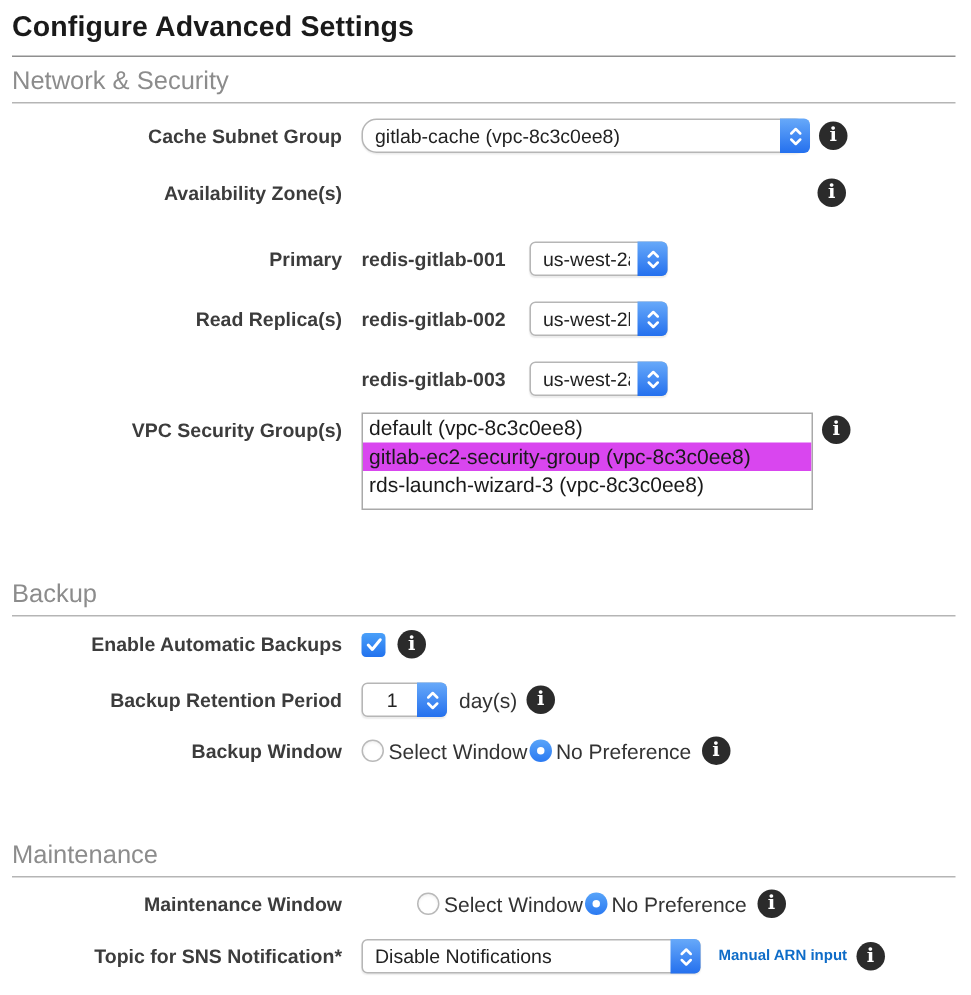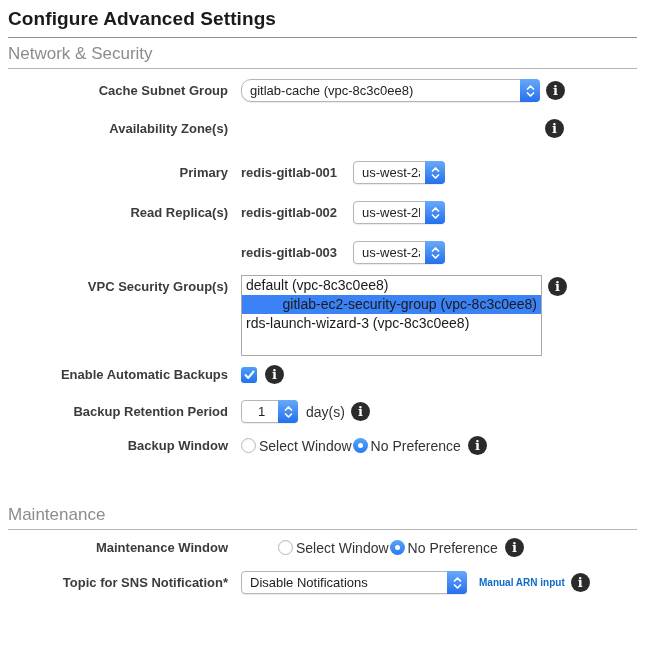--- a/index.html
+++ b/index.html
@@ -46,23 +46,23 @@
                          display:flex; align-items:center; justify-content:center; }
   .w-cache { width:299px;border-radius:10px; }
   .w-az    { width:92px;  }
   .w-num   { width:57px;  }
   .w-num .sel-text { margin:0 auto; }
   .w-sns   { width:226px; }
 
   .node-name { width:112px; font-size:13px; font-weight:bold; color:#3c3c3c; }
 
   
-  .listbox { width:301px; height:81px; border:1px solid #a9a9a9; background:#fff; overflow:hidden; }
+  .listbox { width:301px; height:65px; border:1px solid #a9a9a9; background:#fff; overflow:hidden; }
   .listbox .opt { font-size:14px; color:#1a1a1a; line-height:19px; padding:0 4px; white-space:nowrap; }
-  .listbox .opt.selected { background:#3b82f6;text-align:right; }
+  .listbox .opt.selected { background:#d946ef; }
 
   
   .info { width:19px; height:19px; border-radius:50%; background:#2b2b2b; color:#fff;
           display:flex; align-items:center; justify-content:center; flex-shrink:0;
           font-family:"DejaVu Serif", serif; font-weight:bold; font-size:13px;
           margin-left:6px; line-height:1; }
   .info-az { margin-left:304px; }
 
   
   .checkbox { width:16px; height:16px; border-radius:3px;
@@ -169,20 +169,21 @@
     <div class="row-ctrl">
       <div class="listbox">
         <div class="opt">default (vpc-8c3c0ee8)</div>
         <div class="opt selected">gitlab-ec2-security-group (vpc-8c3c0ee8)</div>
         <div class="opt">rds-launch-wizard-3 (vpc-8c3c0ee8)</div>
       </div>
       <span class="info" style="margin-top:2px;">i</span>
     </div>
   </div>
 
+  <div class="section-header sec-backup">Backup</div>
 
   <div class="form-row row-check">
     <div class="row-label">Enable Automatic Backups</div>
     <div class="row-ctrl">
       <span class="checkbox">
         <svg width="11" height="10" viewBox="0 0 11 10">
             <polyline points="1.5,5 4.2,8 9.5,1.5" fill="none" stroke="#fff" stroke-width="2" stroke-linecap="round" stroke-linejoin="round"></polyline>
           </svg>
       </span>
       <span class="info" style="margin-left:8px;">i</span>

